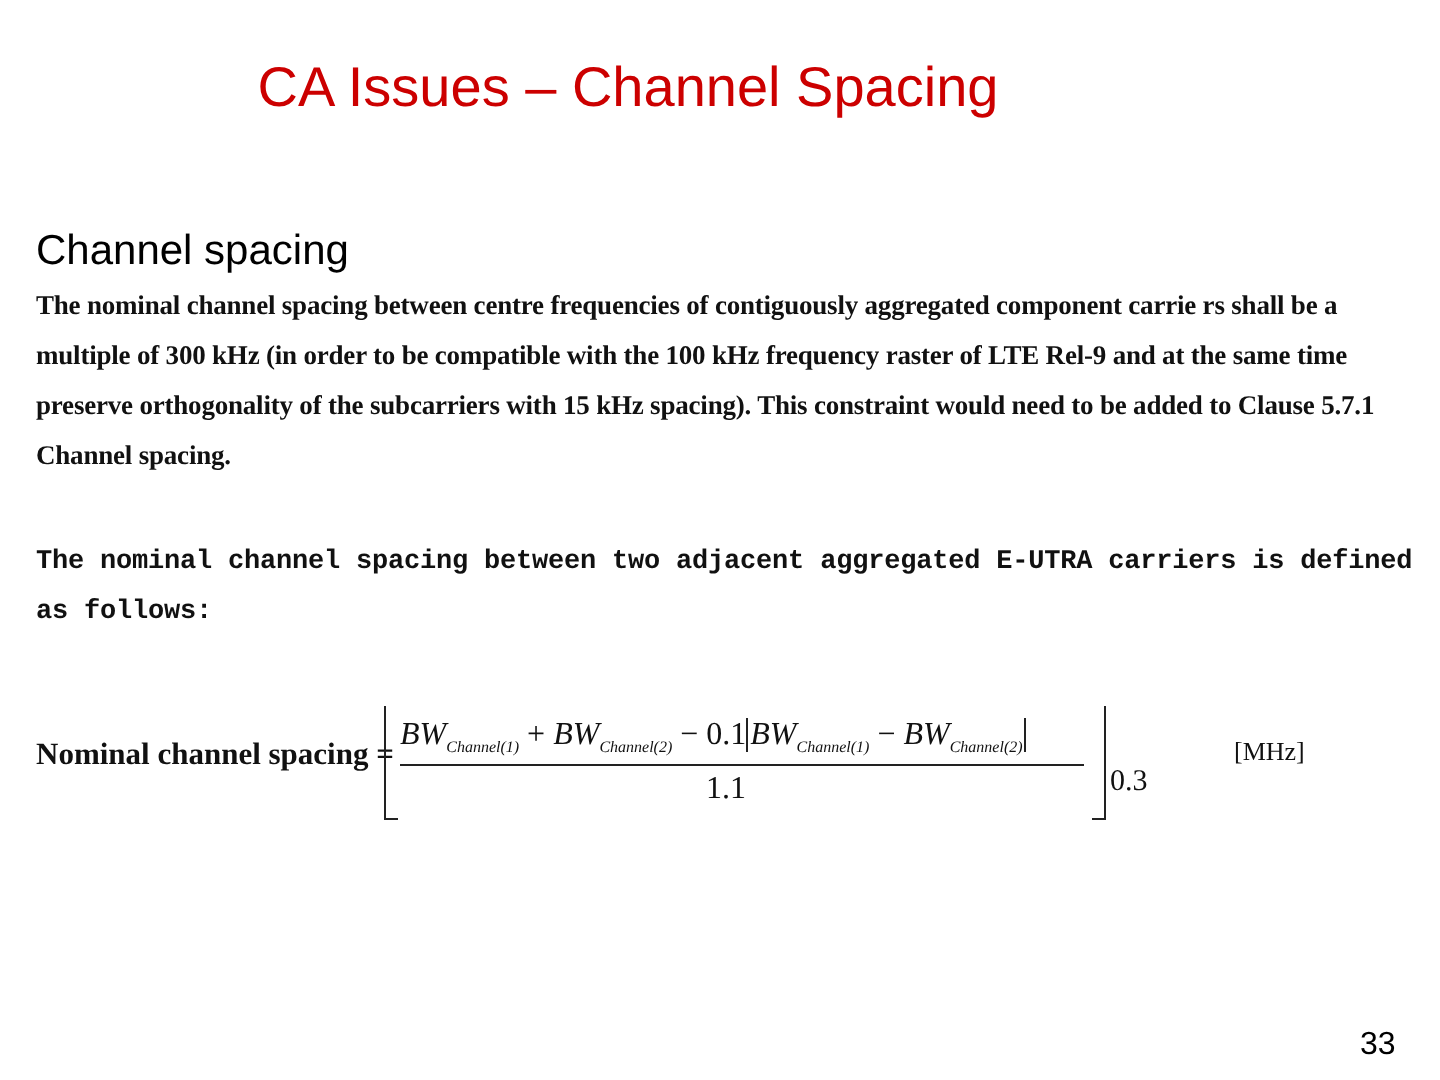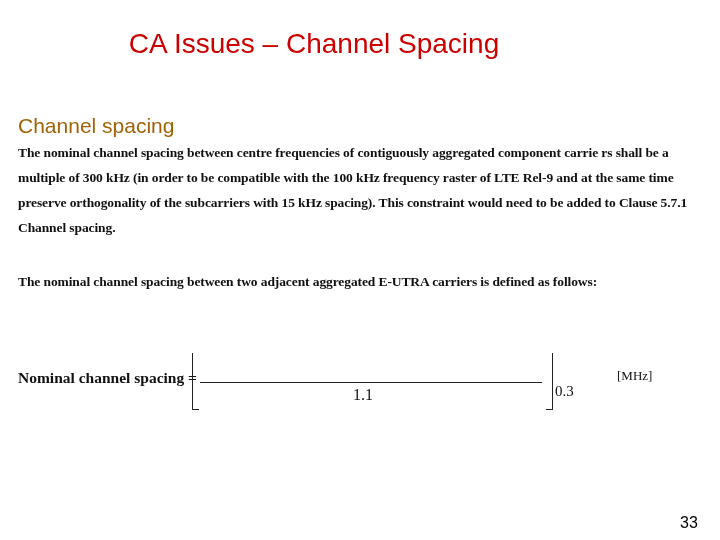--- a/index.html
+++ b/index.html
@@ -6,29 +6,29 @@
     body {
       width: 720px; height: 540px; background: #ffffff; position: relative; overflow: hidden;
       font-family: "Liberation Sans", sans-serif; color: #000;
     }
     .title {
       position: absolute; left: 0; top: 28px; width: 628px; text-align: center;
       color: #cc0000; font-size: 28px; font-family: "Liberation Sans", sans-serif;
     }
     .section-heading {
       position: absolute; left: 18px; top: 114px; font-size: 21px;
-      font-family: "Liberation Sans", sans-serif; color: #a16207;
+      font-family: "Liberation Sans", sans-serif; color: #000000;
     }
     .para {
       position: absolute; left: 18px; width: 700px;
       font-family: "Liberation Serif", serif; font-size: 13.5px; color: #111;
       font-weight: bold; letter-spacing: -0.1px; line-height: 25px;
     }
     .para1 { top: 140px; }
-    .para2 { top: 269px; }
+    .para2 { top: 269px; font-family: Liberation Mono, monospace; }
     .formula {
       position: absolute; left: 18px; top: 355px; height: 60px; width: 620px;
       font-family: "Liberation Serif", serif; color: #111;
     }
     .formula .lhs {
       position: absolute; left: 0; top: 14px; font-size: 15.5px; font-weight: bold;
     }
     .formula .floor-left {
       position: absolute; left: 174px; top: -2px; width: 6px; height: 56px;
       border-left: 1.5px solid #222; border-bottom: 1.5px solid #222;
@@ -68,20 +68,21 @@
 
 <div class="section-heading">Channel spacing</div>
 
 <div class="para para1">The nominal channel spacing between centre frequencies of contiguously aggregated component carrie rs shall be a multiple of 300 kHz (in order to be compatible with the 100 kHz frequency raster of LTE Rel-9 and at the same time preserve orthogonality of the subcarriers with 15 kHz spacing). This constraint would need to be added to Clause 5.7.1 Channel spacing.</div>
 
 <div class="para para2">The nominal channel spacing between two adjacent aggregated E-UTRA carriers is defined as follows:</div>
 
 <div class="formula">
   <span class="lhs">Nominal channel spacing =</span>
   <span class="floor-left"></span>
+  <span class="numer"><i>BW</i><sub>Channel(1)</sub> <span>+</span> <i>BW</i><sub>Channel(2)</sub> <span>− 0.1</span><span class="abs"><i>BW</i><sub>Channel(1)</sub> <span>−</span> <i>BW</i><sub>Channel(2)</sub></span></span>
   <span class="frac-line"></span>
   <span class="denom">1.1</span>
   <span class="floor-right"></span>
   <span class="mult">0.3</span>
   <span class="unit">[MHz]</span>
 </div>
 
 <div class="page-num">33</div>
 
 </body></html>

